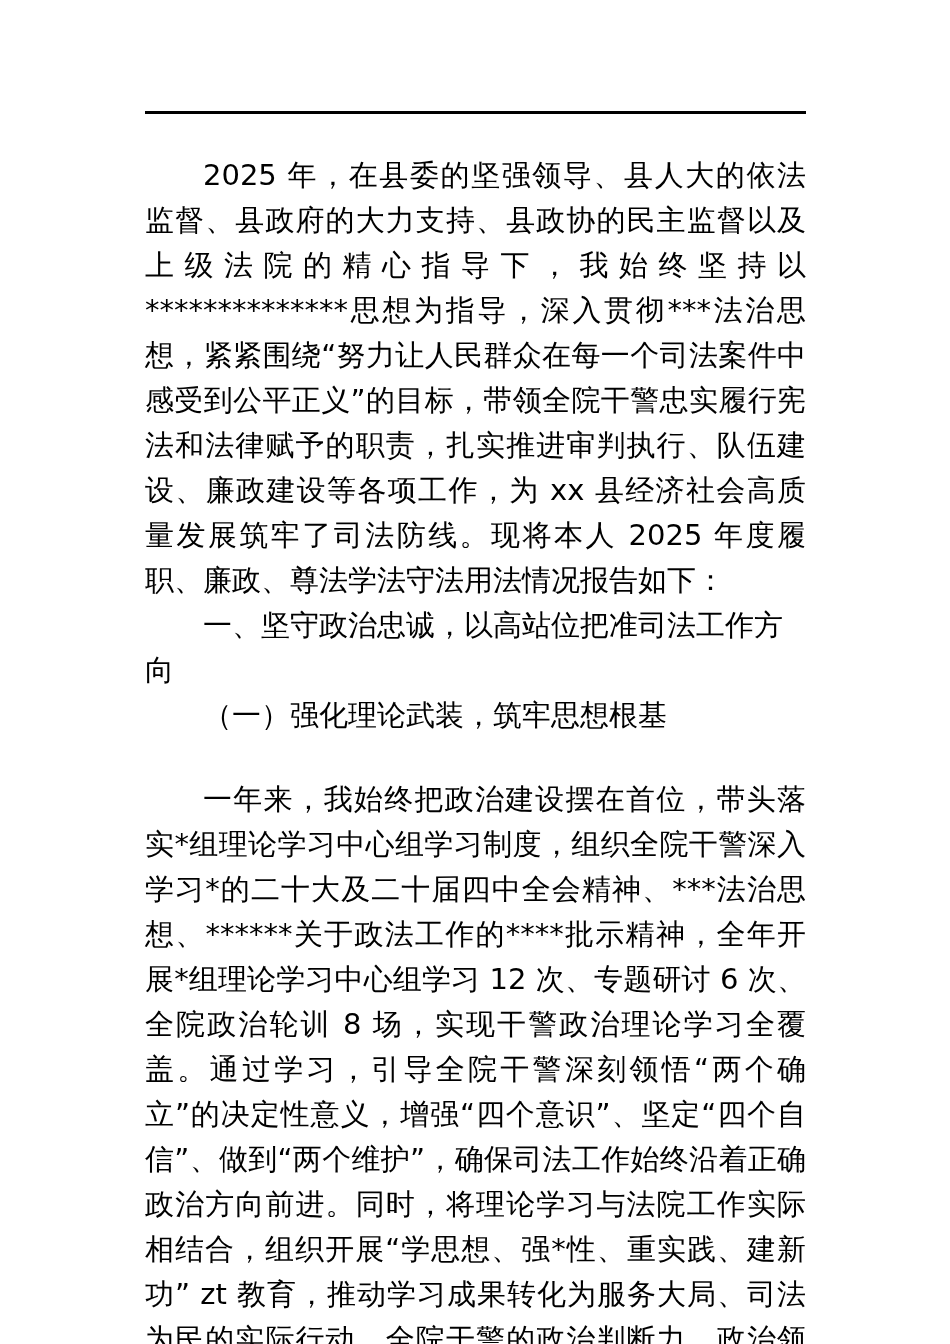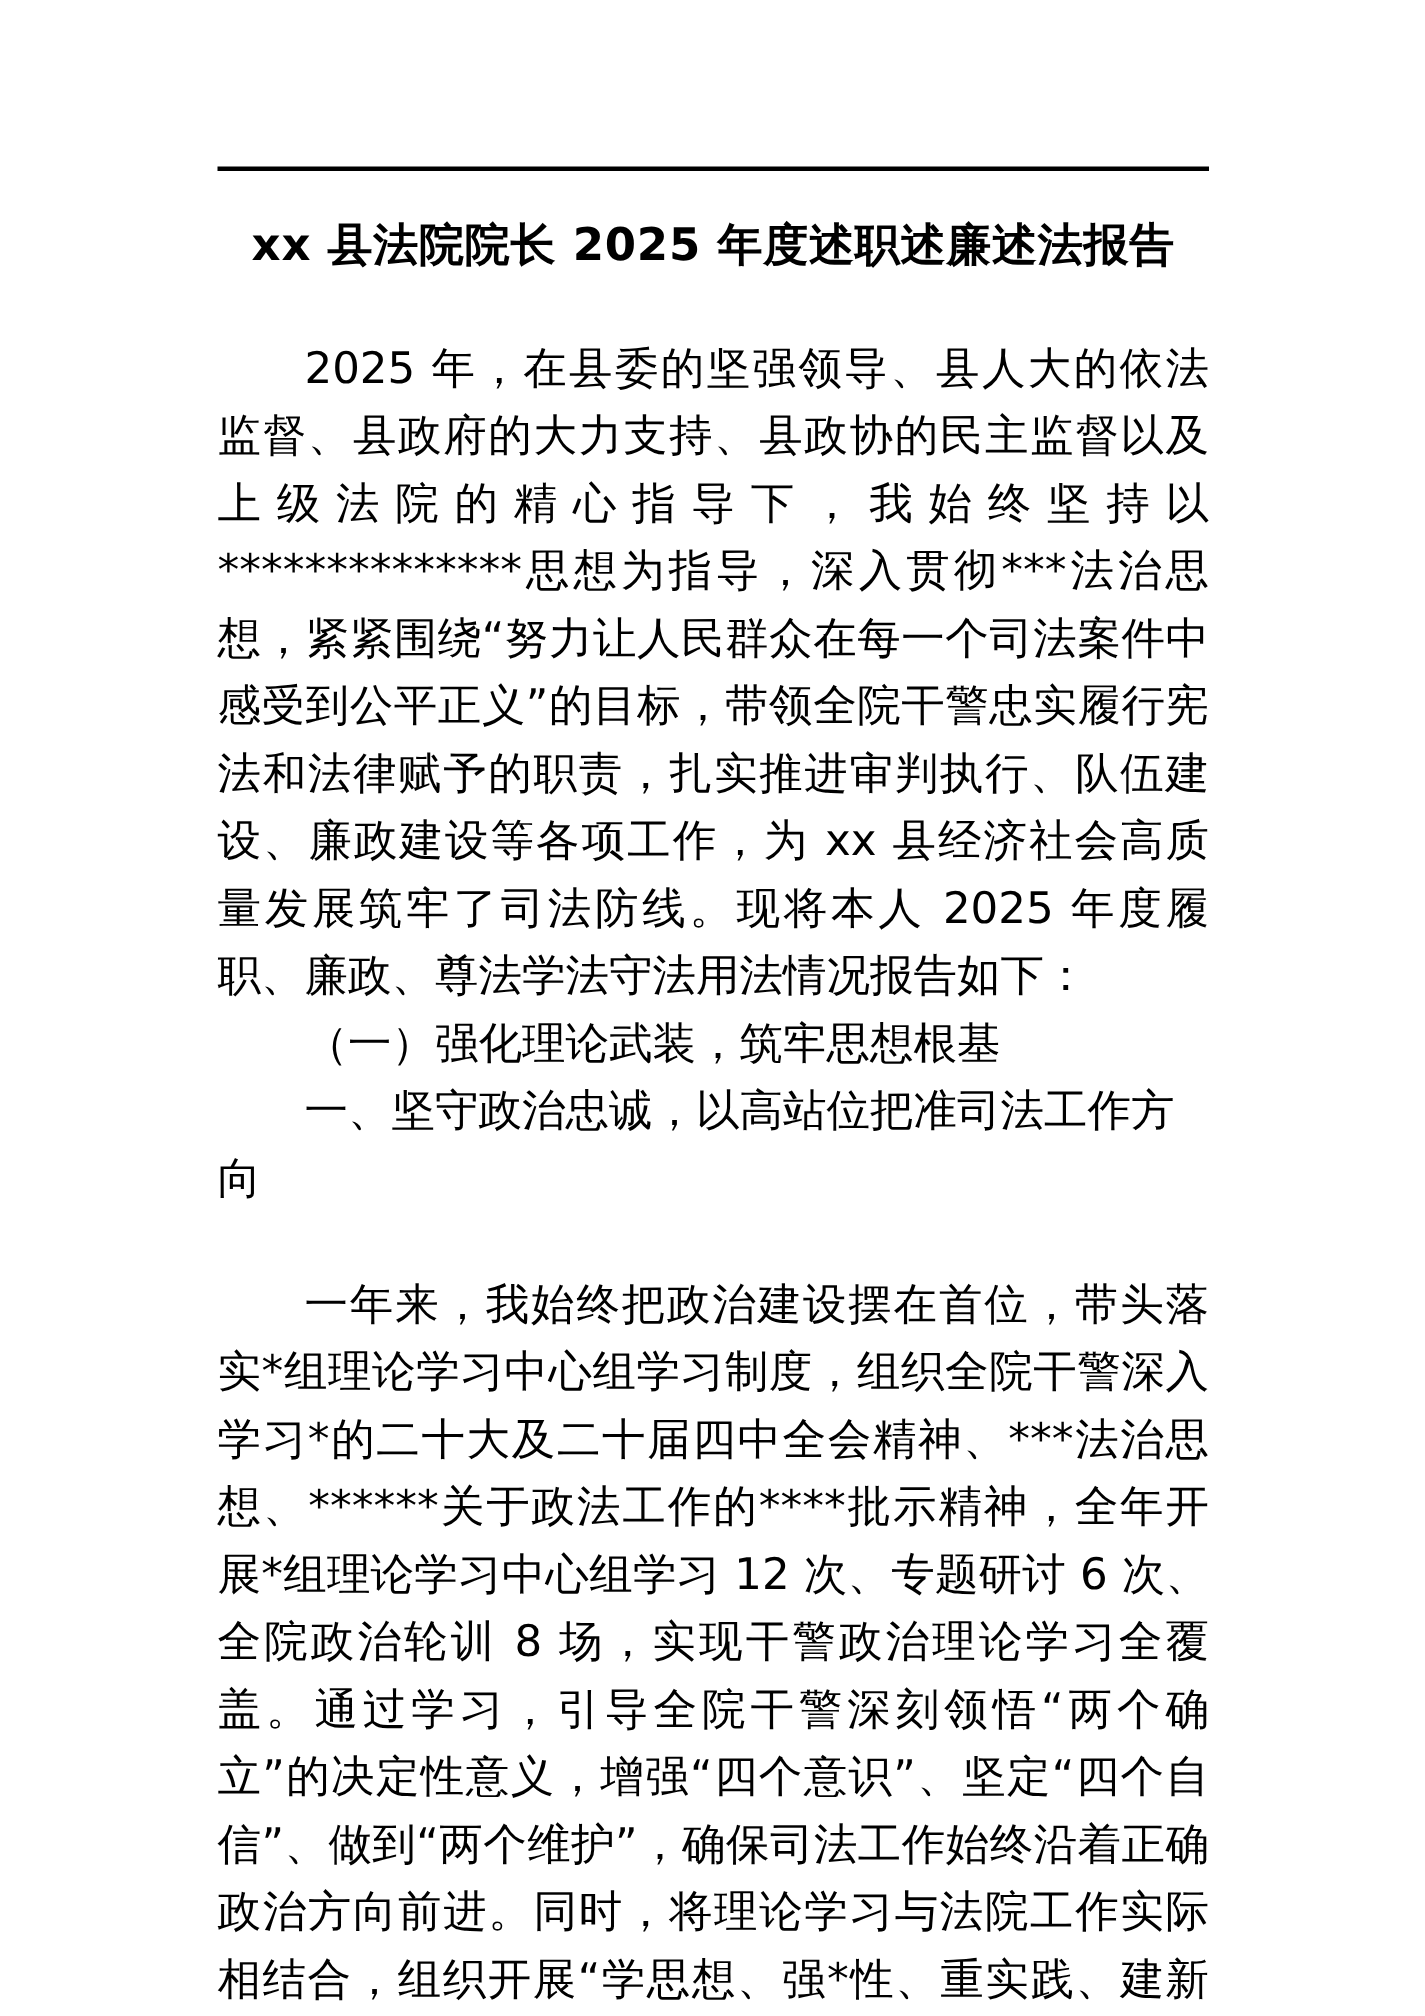--- a/index.html
+++ b/index.html
@@ -51,21 +51,20 @@
   p.heading1, p.heading2 {
     text-align: left;
   }
 </style>
 </head>
 <body>
 
 <div class="page">
   <div class="content">
     <div class="rule"></div>
-    <h1 class="title">xx 县法院院长 2025 年度述职述廉述法报告</h1>
     <div class="doc-body">
         <p class="block paragraph">2025 年，在县委的坚强领导、县人大的依法监督、县政府的大力支持、县政协的民主监督以及上级法院的精心指导下，我始终坚持以**************思想为指导，深入贯彻***法治思想，紧紧围绕“努力让人民群众在每一个司法案件中感受到公平正义”的目标，带领全院干警忠实履行宪法和法律赋予的职责，扎实推进审判执行、队伍建设、廉政建设等各项工作，为 xx 县经济社会高质量发展筑牢了司法防线。现将本人 2025 年度履职、廉政、尊法学法守法用法情况报告如下：</p>
+        <p class="block heading1">一、坚守政治忠诚，以高站位把准司法工作方向</p>
         <p class="block heading2">（一）强化理论武装，筑牢思想根基</p>
-        <p class="block heading1">一、坚守政治忠诚，以高站位把准司法工作方向</p>
         <p class="block paragraph">一年来，我始终把政治建设摆在首位，带头落实*组理论学习中心组学习制度，组织全院干警深入学习*的二十大及二十届四中全会精神、***法治思想、******关于政法工作的****批示精神，全年开展*组理论学习中心组学习 12 次、专题研讨 6 次、全院政治轮训 8 场，实现干警政治理论学习全覆盖。通过学习，引导全院干警深刻领悟“两个确立”的决定性意义，增强“四个意识”、坚定“四个自信”、做到“两个维护”，确保司法工作始终沿着正确政治方向前进。同时，将理论学习与法院工作实际相结合，组织开展“学思想、强*性、重实践、建新功” zt 教育，推动学习成果转化为服务大局、司法为民的实际行动，全院干警的政治判断力、政治领悟力、政治执行力显著提升。</p>
       </div>
   </div>
 </div>
 
 </body></html>

